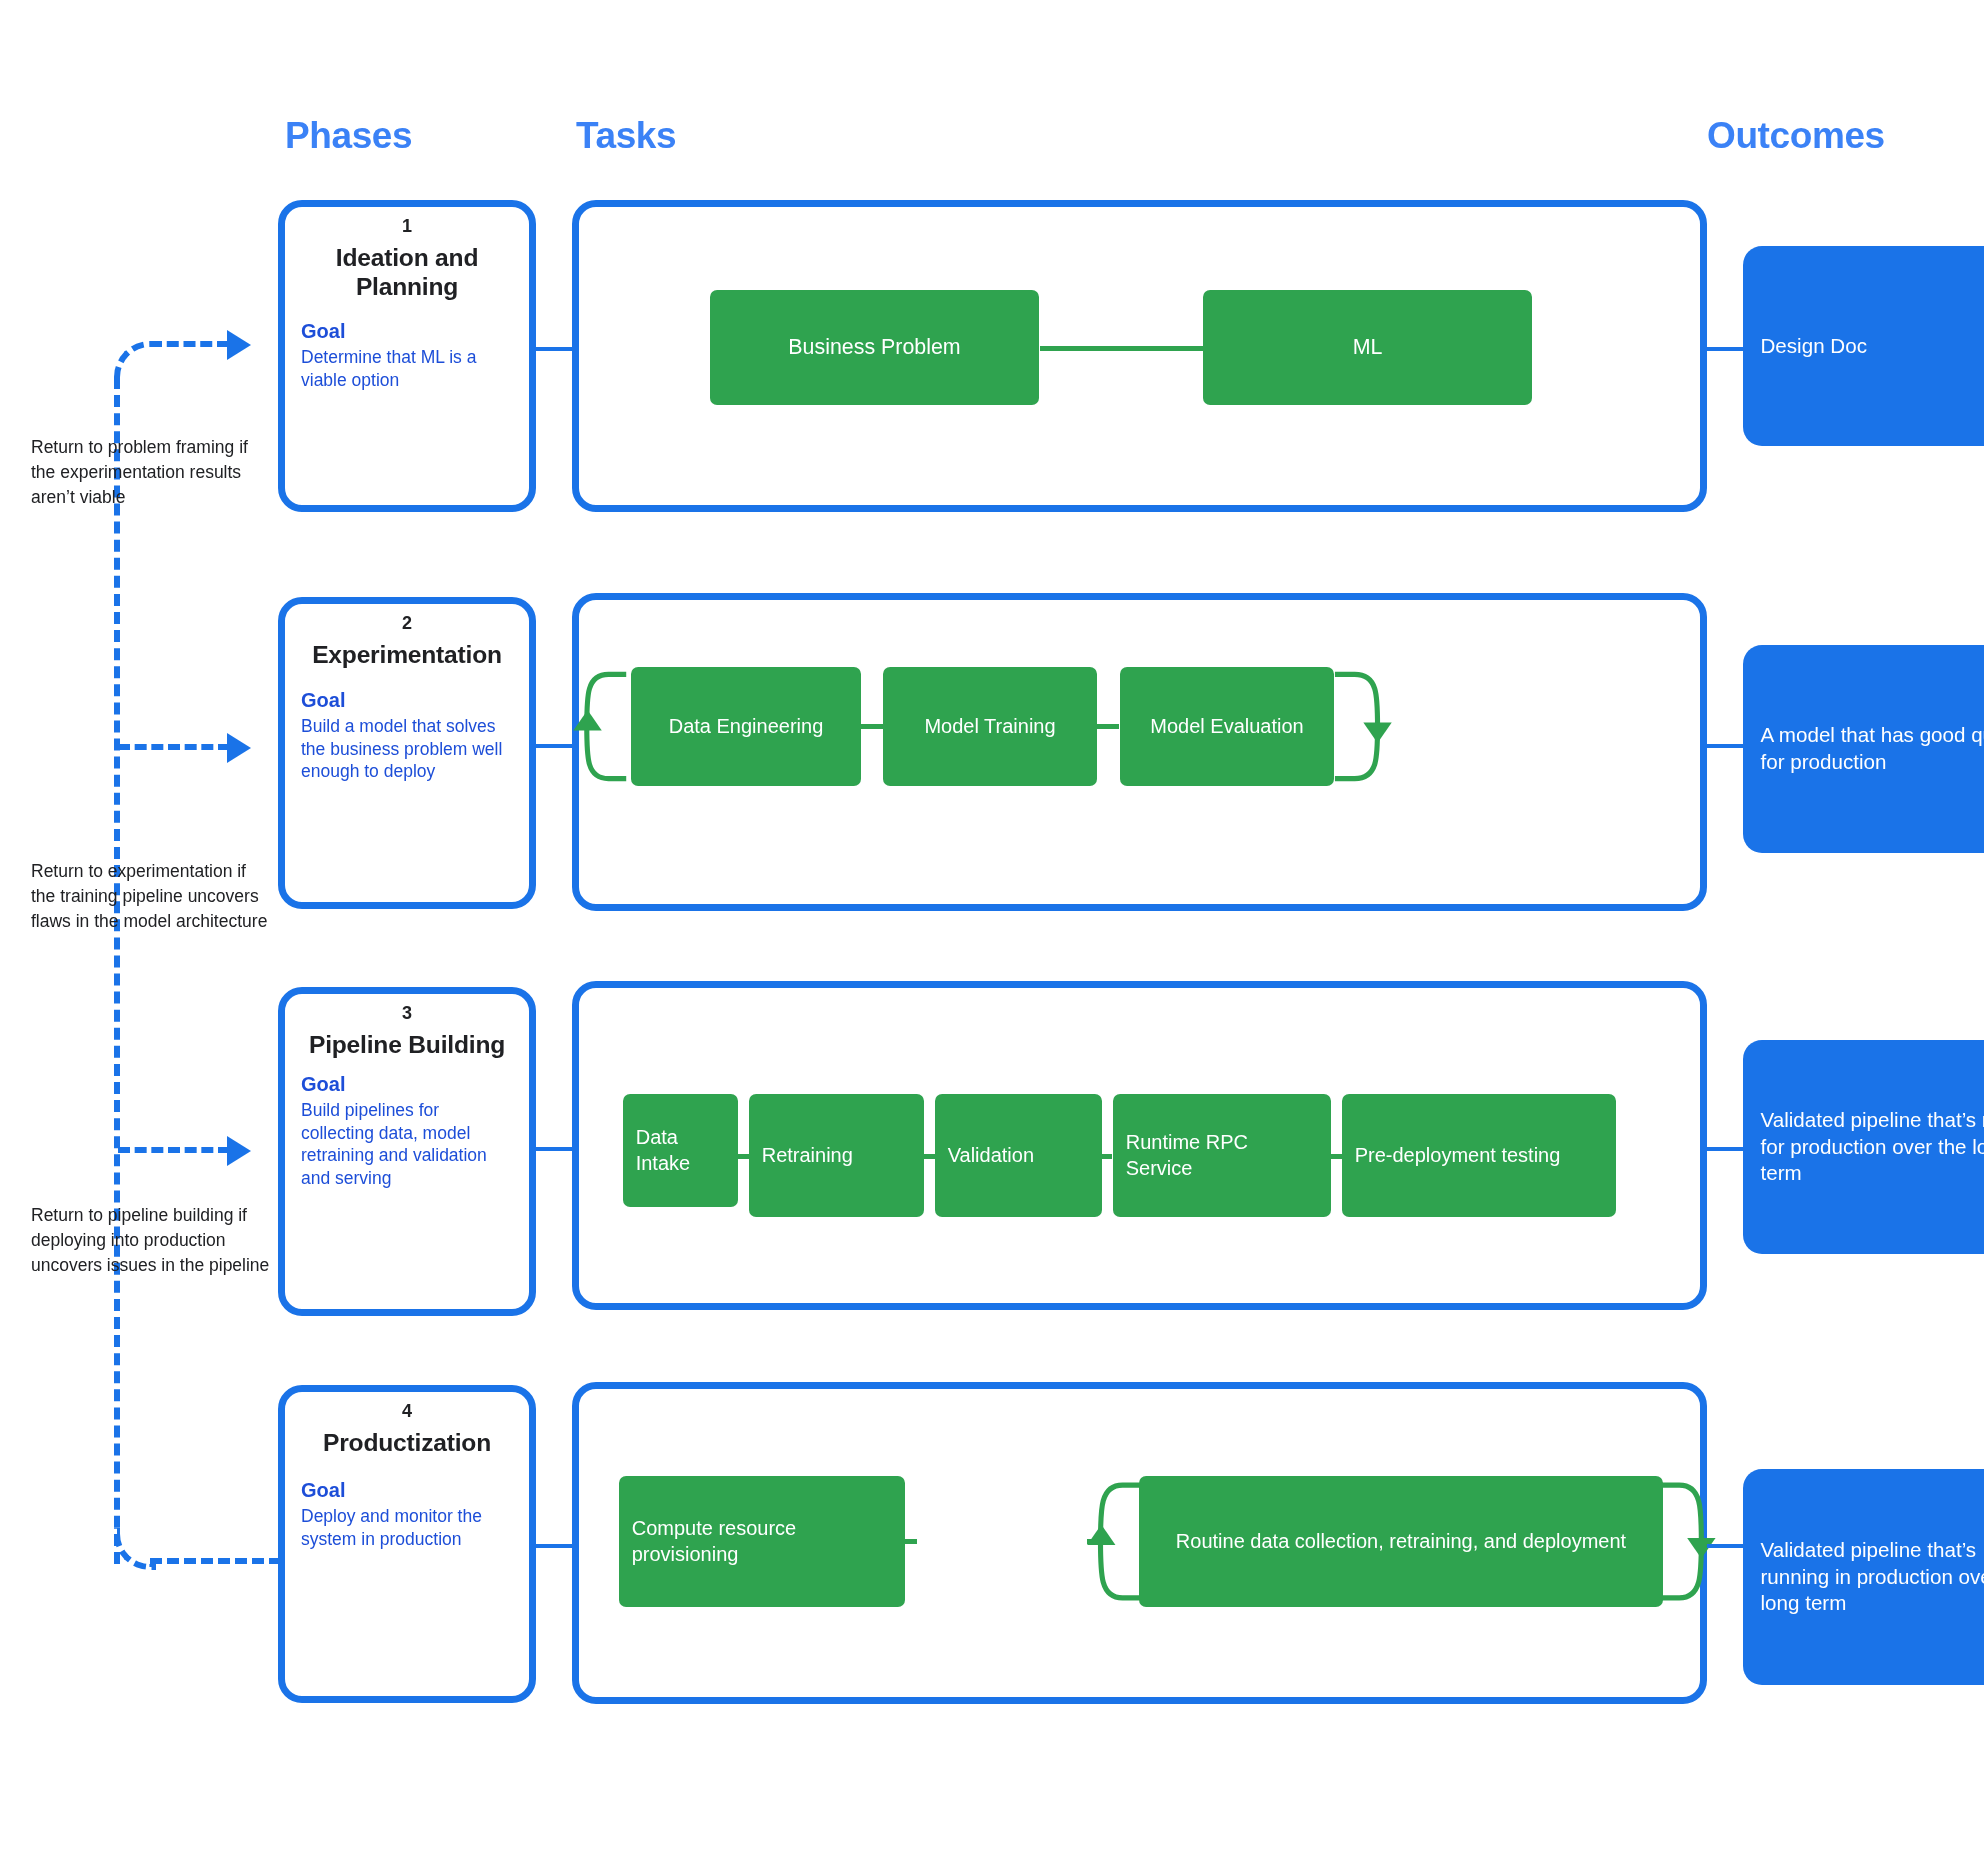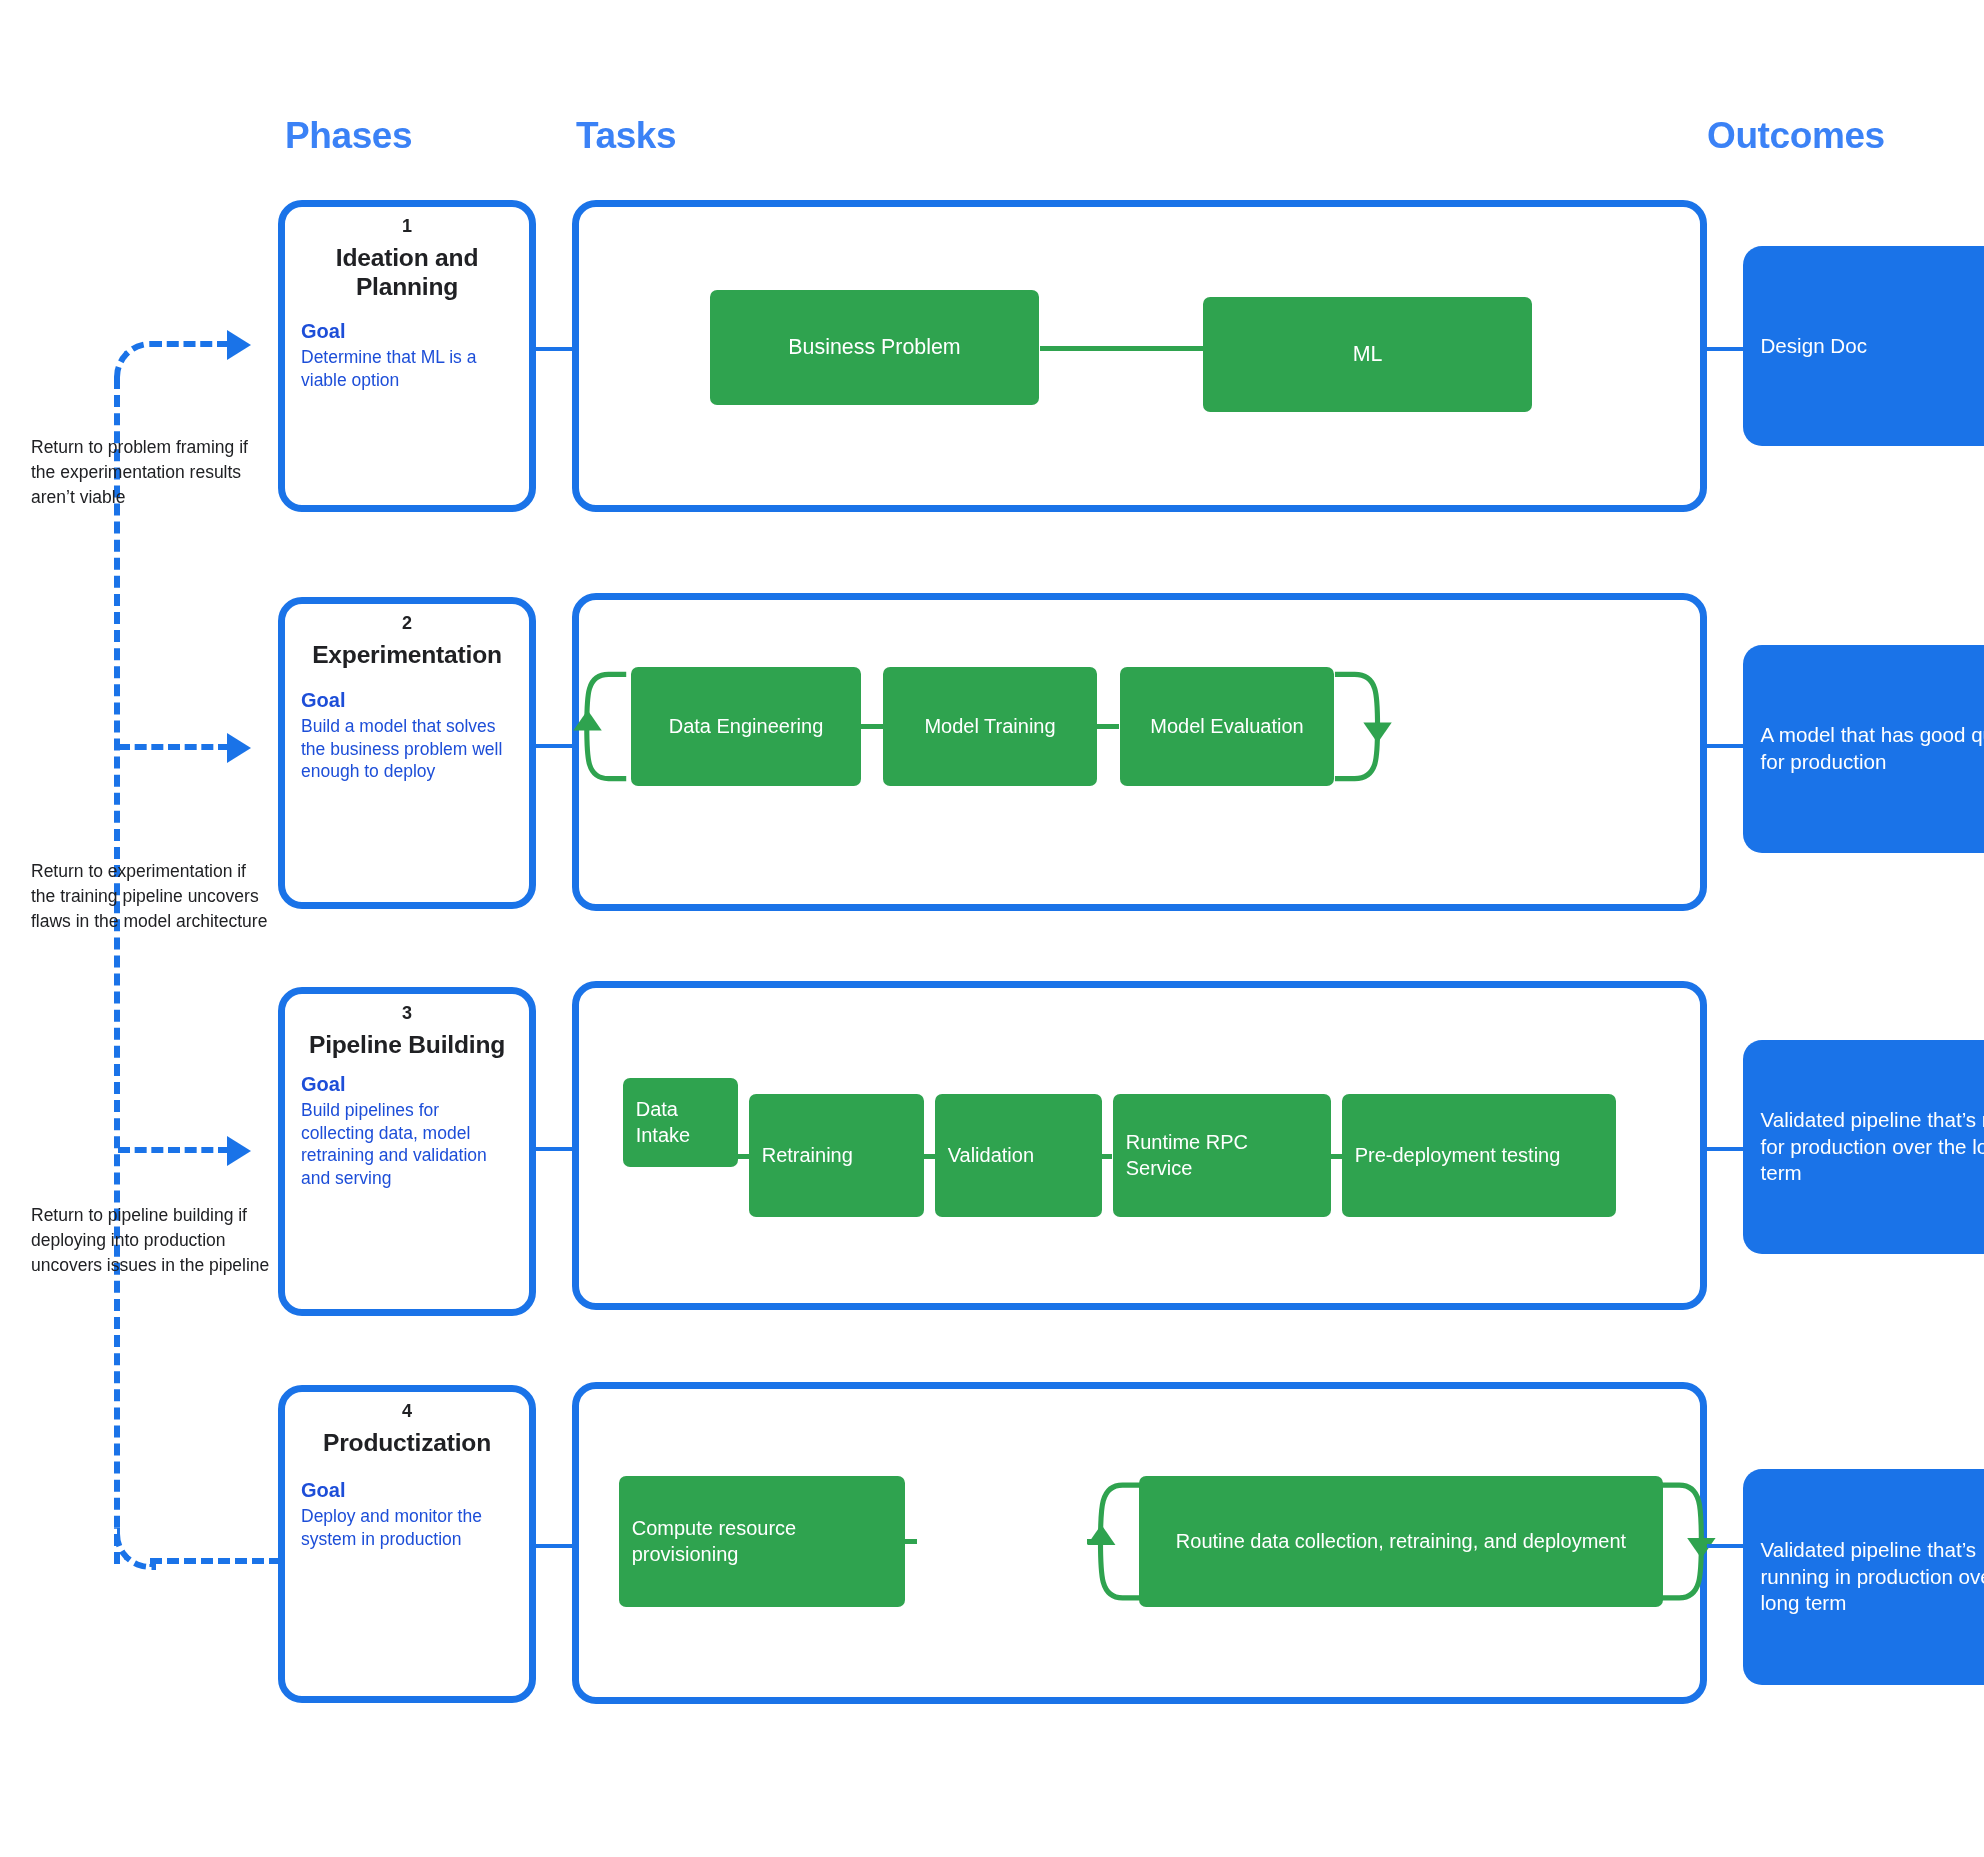--- a/index.html
+++ b/index.html
@@ -183,21 +183,21 @@
       <div class="goal-label">Goal</div>
       <div class="goal-text">Determine that ML is a viable option</div>
     </div>
   </div>
 
   <div class="blue-link" style="left:536px;top:347px;width:37px;"></div>
 
   <div class="tasks-card" style="top:200px;height:312px;">
     <div class="chip center" style="left:131px;top:83px;width:329px;height:115px;font-size:21.4px;">Business Problem</div>
     <div class="green-link" style="left:461px;top:139px;width:164px;"></div>
-    <div class="chip center" style="left:624px;top:90px;width:329px;height:115px;font-size:21.4px;">ML</div>
+    <div class="chip center" style="left:624px;top:83px;width:329px;height:115px;font-size:21.4px;">ML</div>
   </div>
 
   <div class="blue-link" style="left:1707px;top:347px;width:37px;"></div>
 
   <div class="outcome" style="top:246px;height:200px;justify-content:flex-start;">Design Doc</div>
 
   <div class="phase-card" style="top:597px;height:312px;">
     <div class="phase-num">2</div>
     <div class="phase-title">Experimentation</div>
     <div class="goal-block">
@@ -235,21 +235,21 @@
     <div class="phase-title">Pipeline Building</div>
     <div class="goal-block" style="margin-top:12px;">
       <div class="goal-label">Goal</div>
       <div class="goal-text">Build pipelines for collecting data, model retraining and validation and serving</div>
     </div>
   </div>
 
   <div class="blue-link" style="left:536px;top:1147px;width:37px;"></div>
 
   <div class="tasks-card" style="top:981px;height:329px;">
-    <div class="chip" style="left:44px;top:90px;width:115px;height:89px;">Data Intake</div>
+    <div class="chip" style="left:44px;top:106px;width:115px;height:113px;">Data Intake</div>
     <div class="green-link" style="left:159px;top:166px;width:11px;"></div>
     <div class="chip" style="left:170px;top:106px;width:175px;height:123px;">Retraining</div>
     <div class="green-link" style="left:345px;top:166px;width:11px;"></div>
     <div class="chip" style="left:356px;top:106px;width:167px;height:123px;">Validation</div>
     <div class="green-link" style="left:522px;top:166px;width:11px;"></div>
     <div class="chip" style="left:534px;top:106px;width:218px;height:123px;">Runtime RPC Service</div>
     <div class="green-link" style="left:752px;top:166px;width:11px;"></div>
     <div class="chip" style="left:763px;top:106px;width:274px;height:123px;">Pre-deployment testing</div>
   </div>
 

